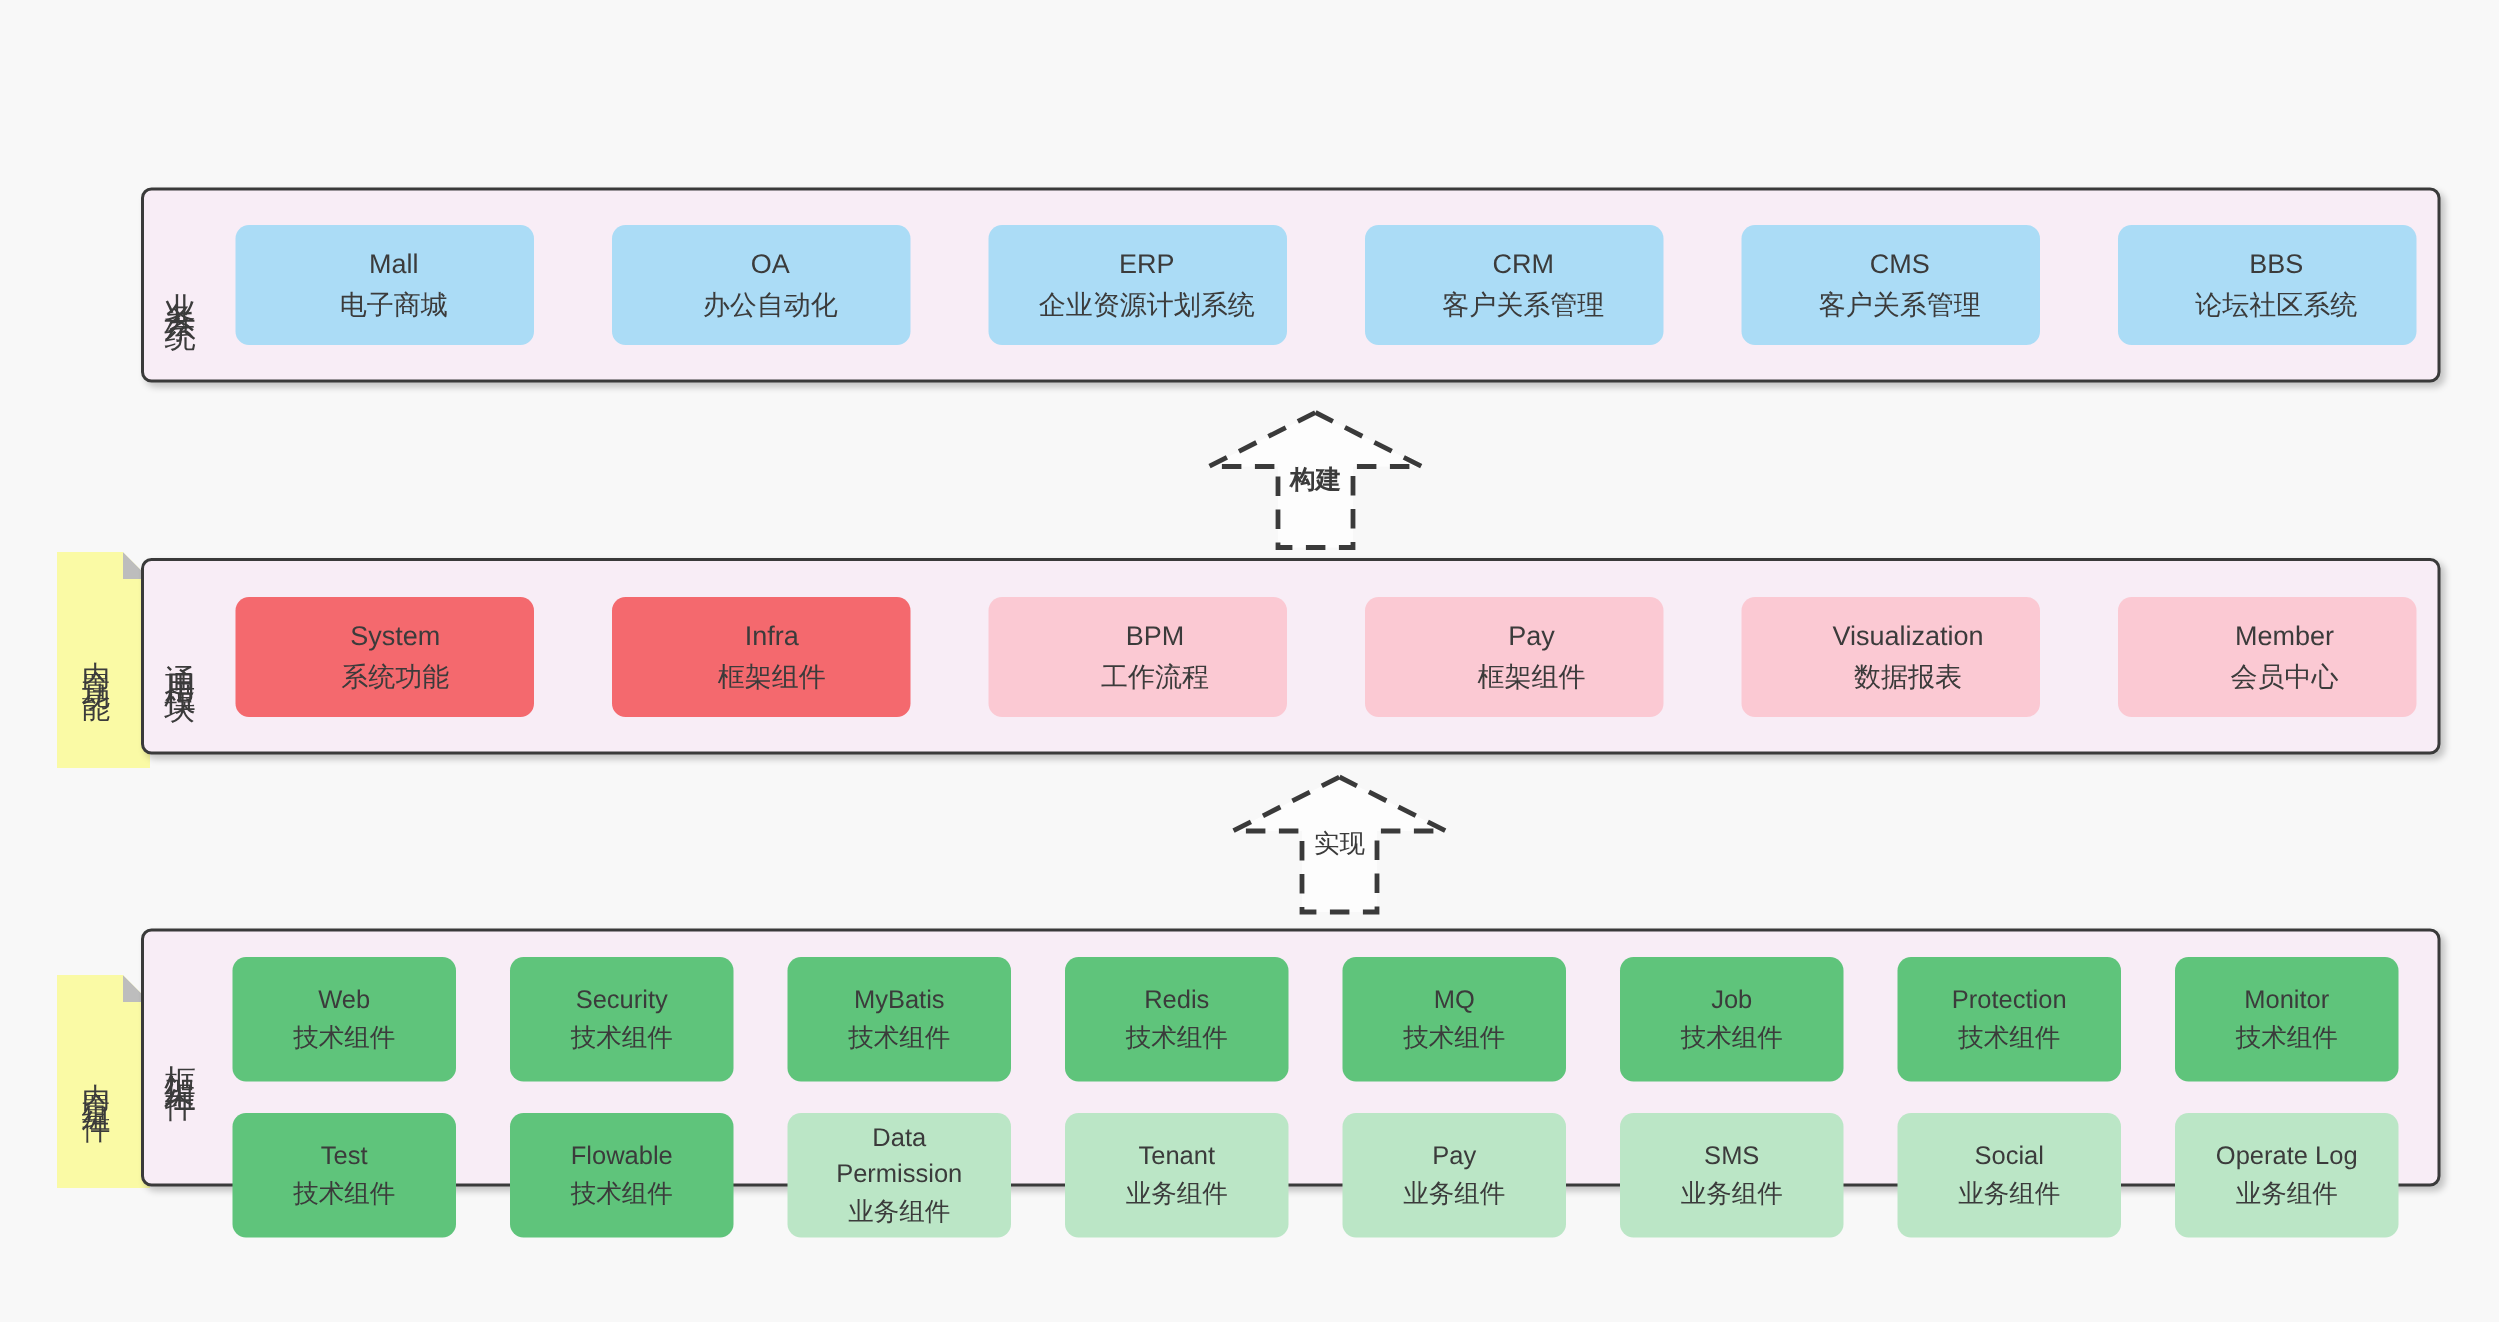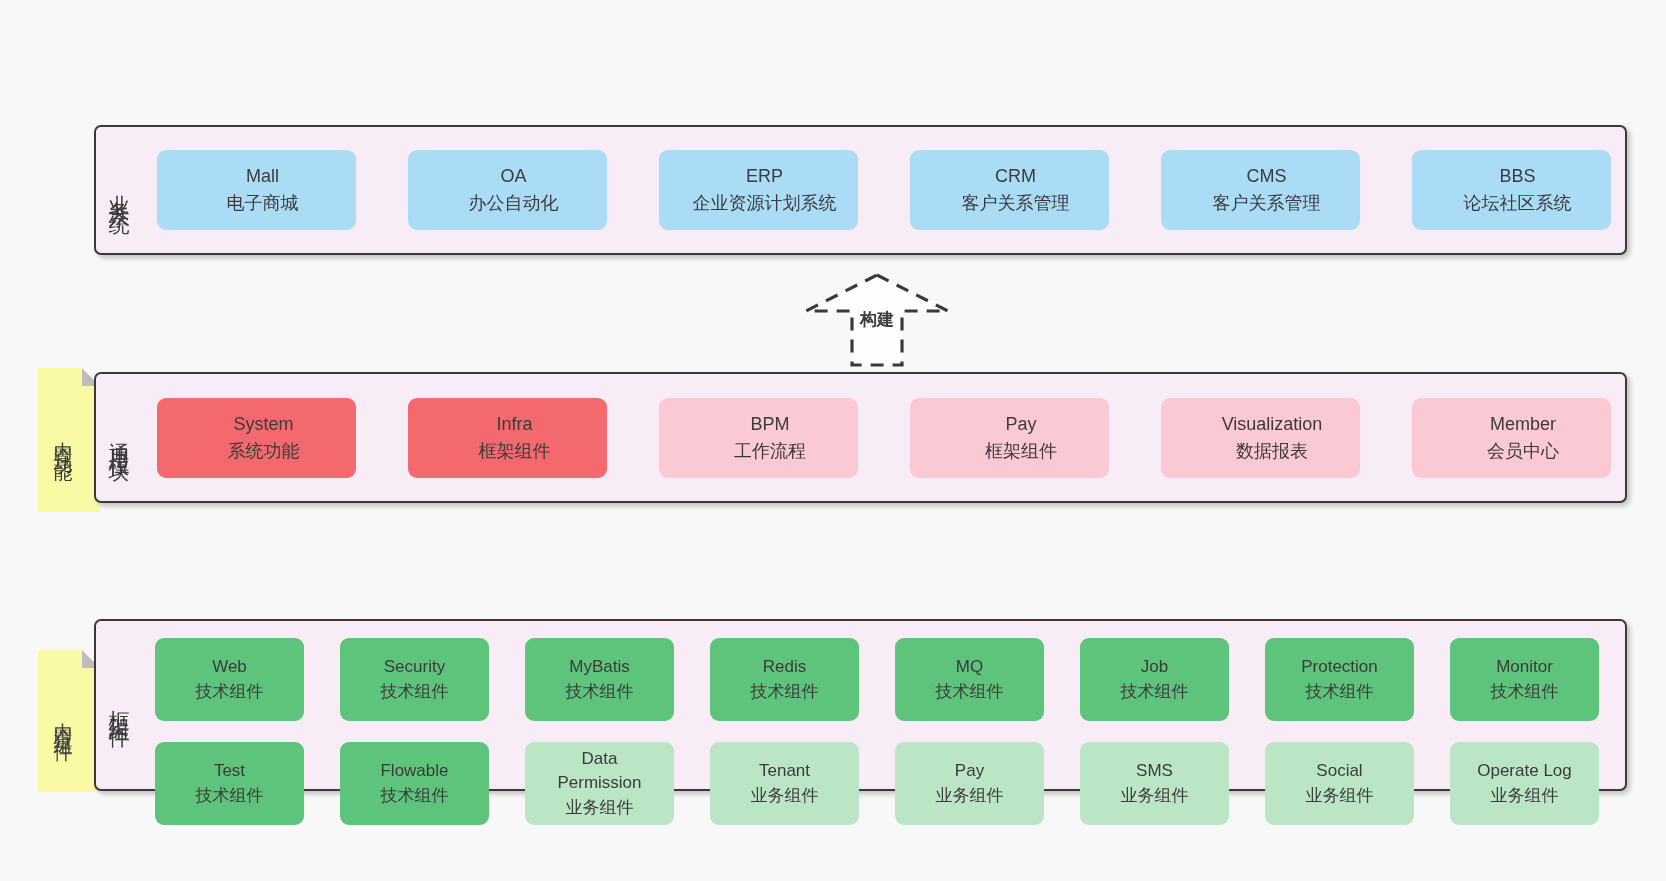--- a/index.html
+++ b/index.html
@@ -163,20 +163,26 @@
           <div class="en">Visualization</div>
           <div class="zh">数据报表</div>
         </div>
         <div class="box pink">
           <div class="en">Member</div>
           <div class="zh">会员中心</div>
         </div>
       </div>
   </div>
 
+  <div class="arrow arrow2">
+    <svg width="150" height="98" viewBox="0 0 150 98">
+      <polygon points="75,4 146,40 100,40 100,94 50,94 50,40 4,40"></polygon>
+    </svg>
+    <div class="arrow-label">实现</div>
+  </div>
 
   <div class="band band3">
     <div class="band-label">框架组件</div>
     <div class="row row3 row3-1">
         <div class="box green">
           <div class="en">Web</div>
           <div class="zh">技术组件</div>
         </div>
         <div class="box green">
           <div class="en">Security</div>

